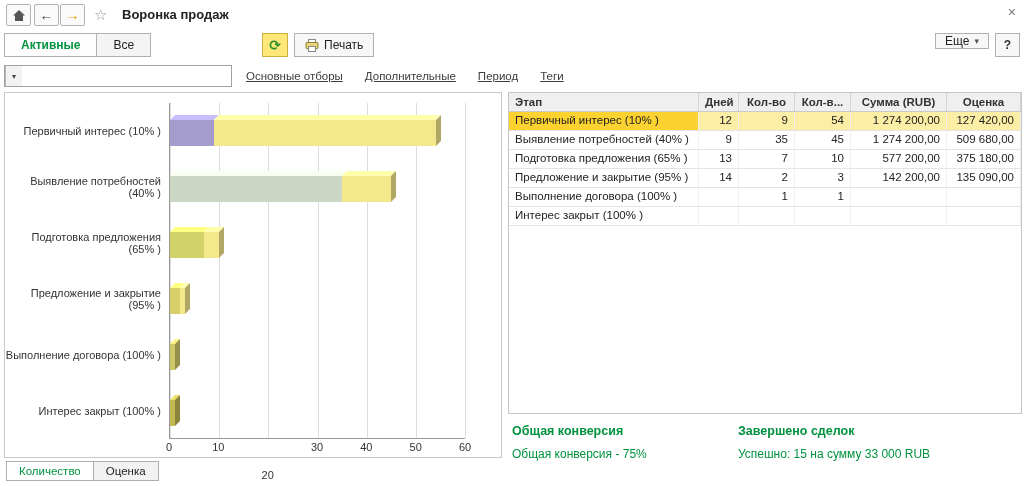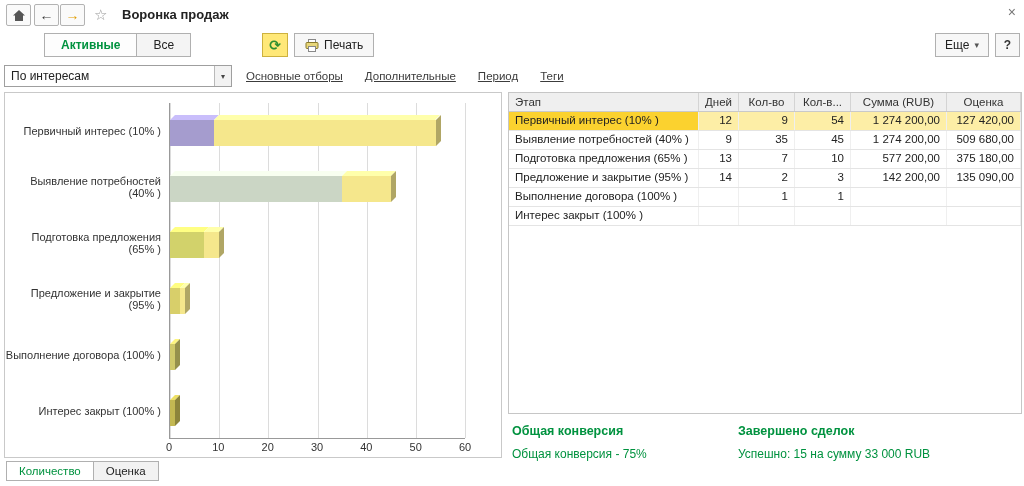--- a/index.html
+++ b/index.html
@@ -16,29 +16,29 @@
           border-radius:2px; background:#fafafa; display:flex; align-items:center; justify-content:center; padding:0; }
   .tbtn.home { left:6px; } .tbtn.back { left:34px; } .tbtn.fwd { left:60px; }
   .arrow { font-size:14px; font-weight:bold; line-height:1; }
   .arrow.back { color:#3a3a3a; } .arrow.fwd { color:#e09c00; }
   .star { position:absolute; left:94px; top:6px; font-size:15px; color:#999; cursor:pointer; }
   .wtitle { position:absolute; left:122px; top:7px; font-size:13px; font-weight:bold; color:#222; }
   .closex { position:absolute; right:8px; top:4px; font-size:14px; color:#777; cursor:pointer; }
 
   
   .toolbar { position:absolute; top:33px; left:4px; right:4px; height:26px; }
-  .tabgroup { position:absolute; left:0; top:0; display:flex;margin-left:40px; }
+  .tabgroup { position:absolute; left:0; top:0; display:flex; }
   .ttab { height:24px; padding:0 16px; font-size:12px; border:1px solid #b0b0b0; background:#f4f4f4; margin-right:-1px; color:#222; }
   .ttab.active { color:#00923f; font-weight:bold; background:#fdfdfd; }
   .refreshbtn { position:absolute; left:258px; top:0; width:26px; height:24px; background:#ffe878;
                 border:1px solid #cdb13e; color:#2f8f2f; font-weight:bold; font-size:14px; line-height:1; }
   .printbtn { position:absolute; left:290px; top:0; height:24px; padding:0 10px; border:1px solid #b0b0b0;
               background:#f7f7f7; font-size:12px; display:flex; align-items:center; gap:5px; color:#222; }
   .tb-right { position:absolute; right:0; top:0; display:flex; gap:6px; }
-  .morebtn { height:24px; padding:0 9px; border:1px solid #b0b0b0; background:#f7f7f7; font-size:12px;
+  .morebtn { height:16px; padding:0 9px; border:1px solid #b0b0b0; background:#f7f7f7; font-size:12px;
              display:flex; align-items:center; gap:5px; color:#222; }
   .chev { font-size:9px; color:#555; }
   .helpbtn { width:25px; height:24px; border:1px solid #b0b0b0; background:#f7f7f7; font-size:12px; font-weight:bold; color:#333; }
 
   
   .filterbar { position:absolute; top:64px; left:4px; right:4px; height:24px; display:flex; align-items:center; }
   .combo { width:228px; height:22px; border:1px solid #9f9f9f; background:#fff; display:flex; align-items:center; }
   .combo-text { flex:1; padding:0 6px; font-size:12px; white-space:nowrap; overflow:hidden; }
   .combo-arrow { width:17px; height:100%; border-left:1px solid #b9b9b9; background:#f2f2f2;
                  display:flex; align-items:center; justify-content:center; font-size:8px; color:#444; cursor:pointer; }
@@ -71,21 +71,21 @@
   .chart-tabs { position:absolute; left:6px; top:461px; display:flex; }
   .ctab { height:20px; padding:0 12px; font-size:11.5px; border:1px solid #b0b0b0; background:#f2f2f2; margin-right:-1px; color:#222; }
   .ctab.active { background:#fff; color:#00923f; }
 
   
   .right-panel { position:absolute; left:508px; top:92px; width:514px; height:392px; }
   .table-region { height:322px; border:1px solid #c6c6c6; background:#fff; overflow:hidden; }
   .thead { display:grid; grid-template-columns:190px 40px 56px 56px 96px 1fr;
            background:#efefef; border-bottom:1px solid #c9c9c9; }
   .thead .cell { padding:3px 6px; font-size:11.5px; color:#333; border-right:1px solid #d4d4d4;
-                 text-align:center; white-space:nowrap; overflow:hidden; cursor:pointer; }
+                 text-align:center; white-space:nowrap; overflow:hidden; cursor:pointer;font-weight:bold; }
   .thead .cell.c0 { text-align:left; }
   .trow { display:grid; grid-template-columns:190px 40px 56px 56px 96px 1fr;
           border-bottom:1px solid #e4e4e4; height:19px; cursor:pointer; }
   .trow .cell { font-size:11.5px; padding:2px 6px; border-right:1px solid #efefef;
                 text-align:right; white-space:nowrap; overflow:hidden; }
   .trow .cell.c0 { text-align:left; }
   .trow.sel { background:#fdeea6; }
   .trow.sel .cell.c0 { background:#fbd22f; }
 
   
@@ -135,21 +135,20 @@
     <button class="morebtn">
       <span>Еще</span>
       <span class="chev">▾</span>
     </button>
     <button class="helpbtn">?</button>
   </div>
 </div>
 
 <div class="filterbar">
   <div class="combo">
-    <span class="combo-text">По интересам</span>
     <span class="combo-arrow">▾</span>
   </div>
   <div class="flinks">
     <span class="flink">Основные отборы</span>
     <span class="flink">Дополнительные</span>
     <span class="flink">Период</span>
     <span class="flink">Теги</span>
   </div>
 </div>
 
@@ -235,21 +234,21 @@
             </div>
           </div>
         </div>
     </div>
   </div>
   <div class="axis-row">
     <div class="axis-spacer"></div>
     <div class="axis-ticks" id="f-ticks">
         <span class="tick" style="left: 0%;">0</span>
         <span class="tick" style="left: 16.6667%;">10</span>
-        <span class="tick" style="left: 33.3333%;">20</span>
+        <span class="tick" style="left: 33.3333%; margin-top: 28px;">20</span>
         <span class="tick" style="left: 50%; text-align: right;">30</span>
         <span class="tick" style="left: 66.6667%;">40</span>
         <span class="tick" style="left: 83.3333%;">50</span>
         <span class="tick" style="left: 100%;">60</span>
       </div>
   </div>
 </div>
 
 <div class="chart-tabs">
   <button class="ctab active">Количество</button>

